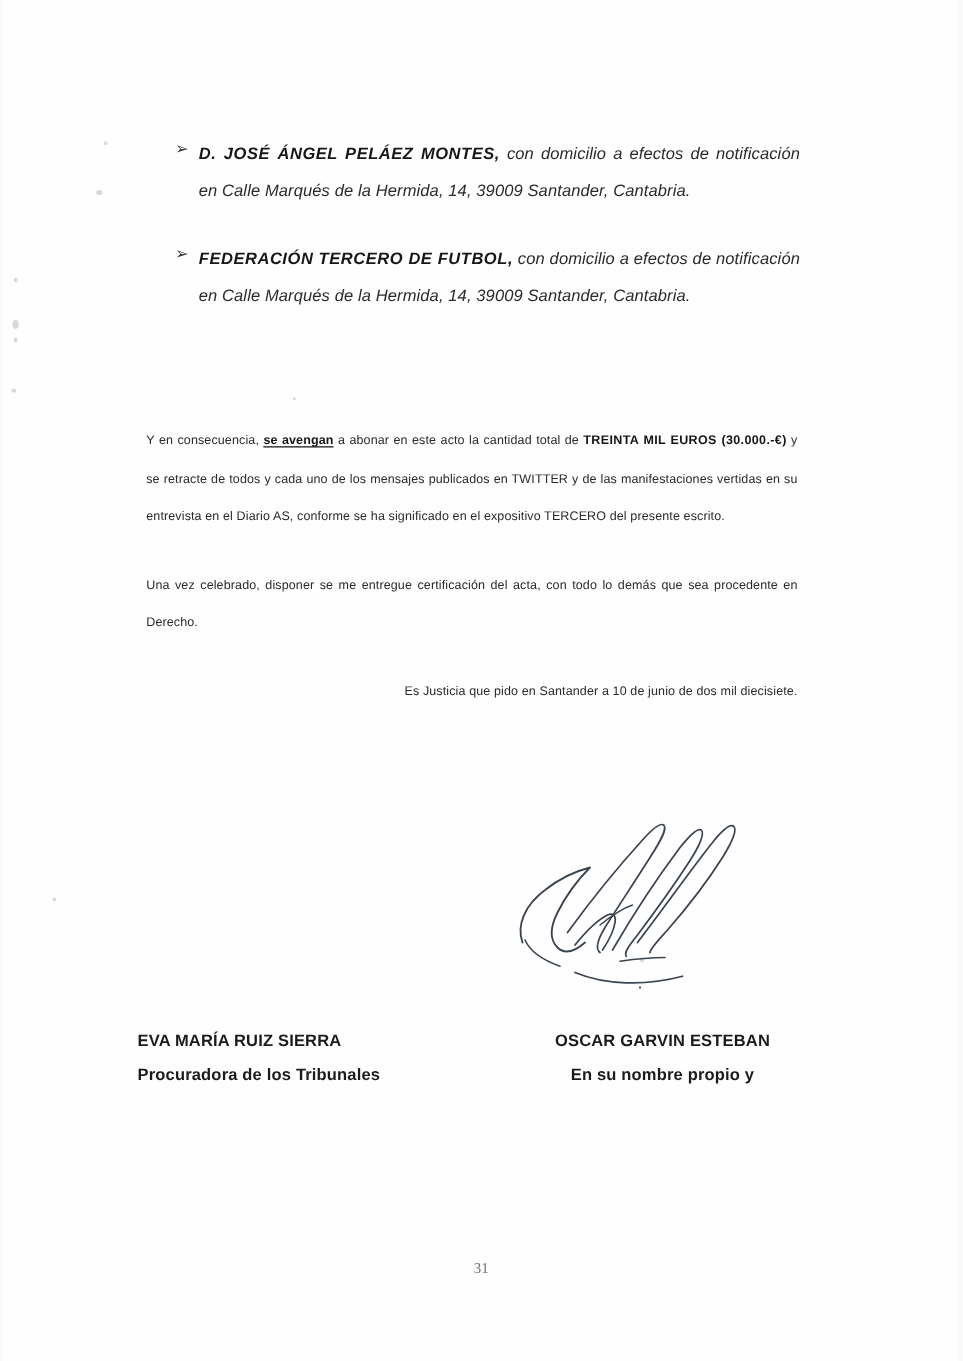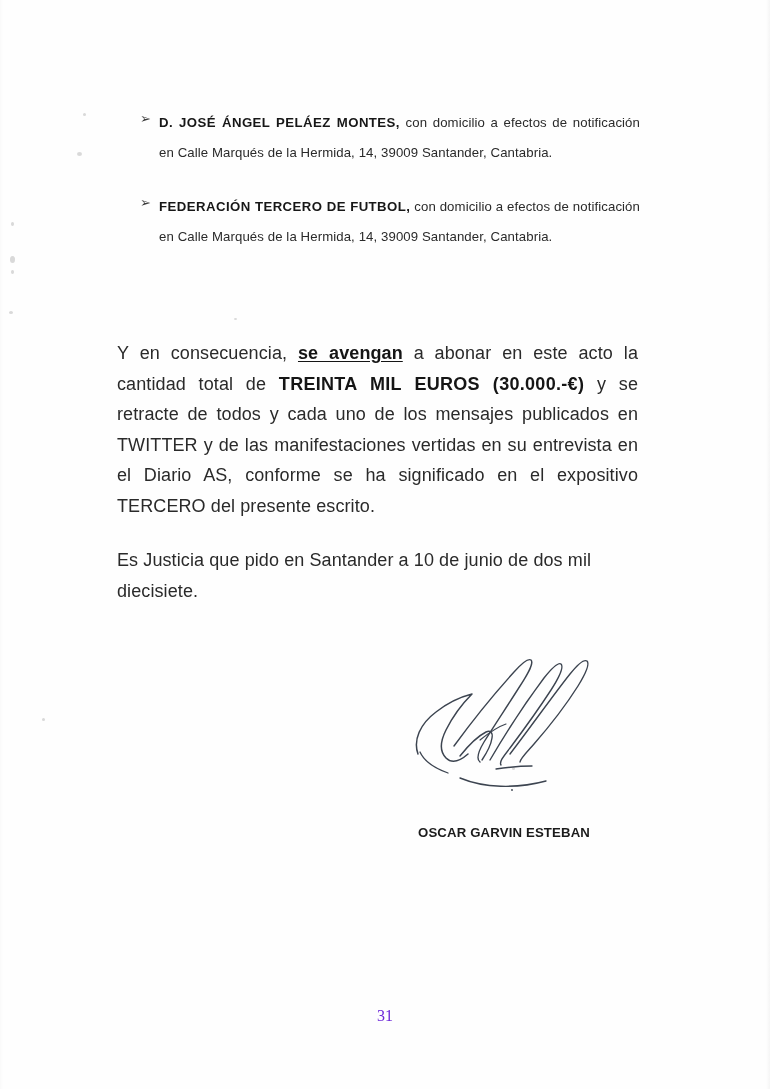--- a/index.html
+++ b/index.html
@@ -62,55 +62,56 @@
     line-height: 19px;
     color: #3a3a3a;
   }
   .bullet-text {
     font-size: 13.2px;
     line-height: 30px;
     text-align: justify;
     text-justify: inter-word;
     color: #2a2a2a;
     letter-spacing: 0.1px;
+    font-style: italic;
   }
   .bullet-text b {
     font-weight: bold;
     letter-spacing: 0.45px;
     color: #171717;
   }
 
   
   .body-block {
     position: absolute;
     left: 117px;
     top: 338px;
     width: 521px;
   }
   .para {
-    font-size: 18px;
+    font-size: 10px;
     line-height: 30.5px;
     text-align: justify;
     text-justify: inter-word;
     color: #2a2a2a;
     letter-spacing: 0.1px;
     margin: 0 0 24px 0;
   }
   .para b {
     font-weight: bold;
     letter-spacing: 0.3px;
     color: #151515;
   }
   .para u.bold-underline {
     font-weight: bold;
     text-decoration: underline;
     text-underline-offset: 2px;
     color: #151515;
   }
-  .para.no-justify { text-align: left; }
+  .para.no-justify { text-align: right; }
 
   
   .signature-wrap {
     position: absolute;
     left: 398px;
     top: 628px;
     width: 230px;
     height: 165px;
   }
 
@@ -120,41 +121,41 @@
     left: 110px;
     top: 819px;
     width: 230px;
     text-align: left;
   }
   .sig-right {
     position: absolute;
     left: 418px;
     top: 819px;
     width: 224px;
-    text-align: left;
+    text-align: center;
   }
   .sig-line {
     font-size: 13.2px;
     font-weight: bold;
     line-height: 27px;
     color: #1b1b1b;
     letter-spacing: 0.15px;
     white-space: nowrap;
   }
 
   
   .page-number {
     position: absolute;
     left: 0;
     top: 1007px;
     width: 770px;
     text-align: center;
     font-family: "Liberation Serif", serif;
-    font-size: 16px;
-    color: #6d28d9;
+    font-size: 12px;
+    color: #737373;
   }
 </style>
 </head>
 <body>
 
 <div id="page">
 
   <div class="scan-edge-left"></div>
   <div class="scan-edge-right"></div>
 
@@ -179,20 +180,21 @@
       <span class="bullet-glyph">➢</span>
       <div class="bullet-text"><b>FEDERACIÓN TERCERO DE FUTBOL,</b><span> con domicilio a efectos de notificación en Calle Marqués de la Hermida, 14, 39009 Santander, Cantabria.</span></div>
     </div>
 
   </div>
 
   <div class="body-block">
 
     <p class="para"><span>Y en consecuencia, </span><u class="bold-underline">se avengan</u><span> a abonar en este acto la cantidad total de </span><b>TREINTA MIL EUROS (30.000.-€)</b><span> y se retracte de todos y cada uno de los mensajes publicados en TWITTER y de las manifestaciones vertidas en su entrevista en el Diario AS, conforme se ha significado en el expositivo TERCERO del presente escrito.</span></p>
 
+    <p class="para">Una vez celebrado, disponer se me entregue certificación del acta, con todo lo demás que sea procedente en Derecho.</p>
 
     <p class="para no-justify">Es Justicia que pido en Santander a 10 de junio de dos mil diecisiete.</p>
 
   </div>
 
   <div class="signature-wrap">
     <svg width="230" height="165" viewBox="0 0 230 165" fill="none" xmlns="http://www.w3.org/2000/svg">
       <g stroke="#3c4450" fill="none" stroke-linecap="round" stroke-linejoin="round">
 
         <path d="M20 126 C15 112, 22 96, 38 84 C52 73, 66 68, 74 66 C64 76, 54 90, 48 102 C42 114, 42 124, 48 130 C54 136, 62 133, 70 126" stroke-width="1.5"></path>
@@ -211,20 +213,25 @@
 
         <path d="M62 150 C86 160, 118 161, 148 153" stroke-width="1.4"></path>
 
         <path d="M22 124 C26 133, 36 140, 50 145" stroke-width="1.3"></path>
 
         <circle cx="114" cy="162" r="0.9" fill="#3c4450" stroke="none"></circle>
       </g>
     </svg>
   </div>
 
+  <div class="sig-left">
+    <div class="sig-line">EVA MARÍA RUIZ SIERRA</div>
+    <div class="sig-line">Procuradora de los Tribunales</div>
+  </div>
 
   <div class="sig-right">
     <div class="sig-line">OSCAR GARVIN ESTEBAN</div>
+    <div class="sig-line">En su nombre propio y</div>
   </div>
 
   <div class="page-number">31</div>
 
 </div>
 
 </body></html>

